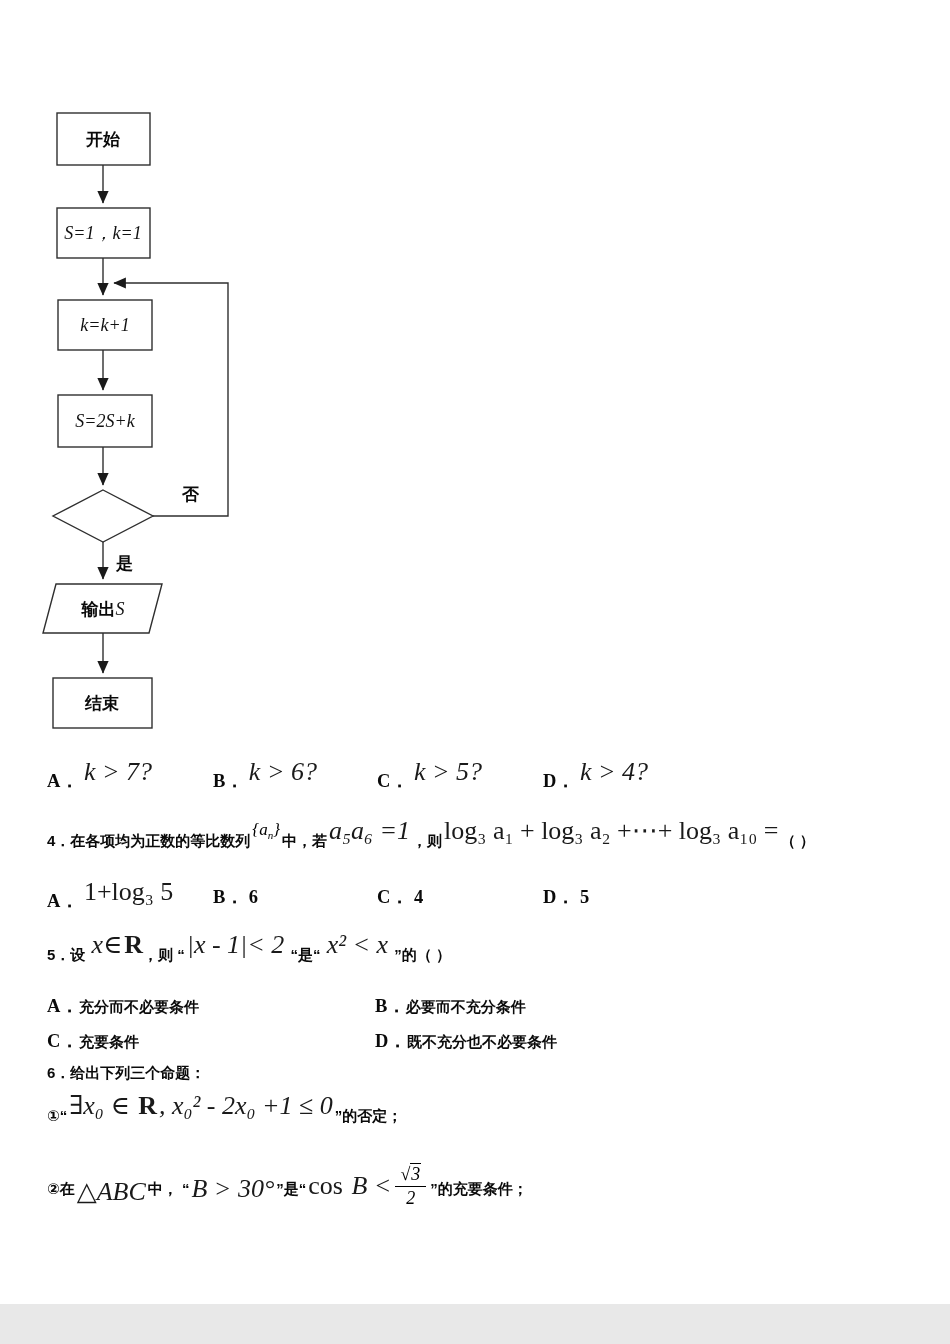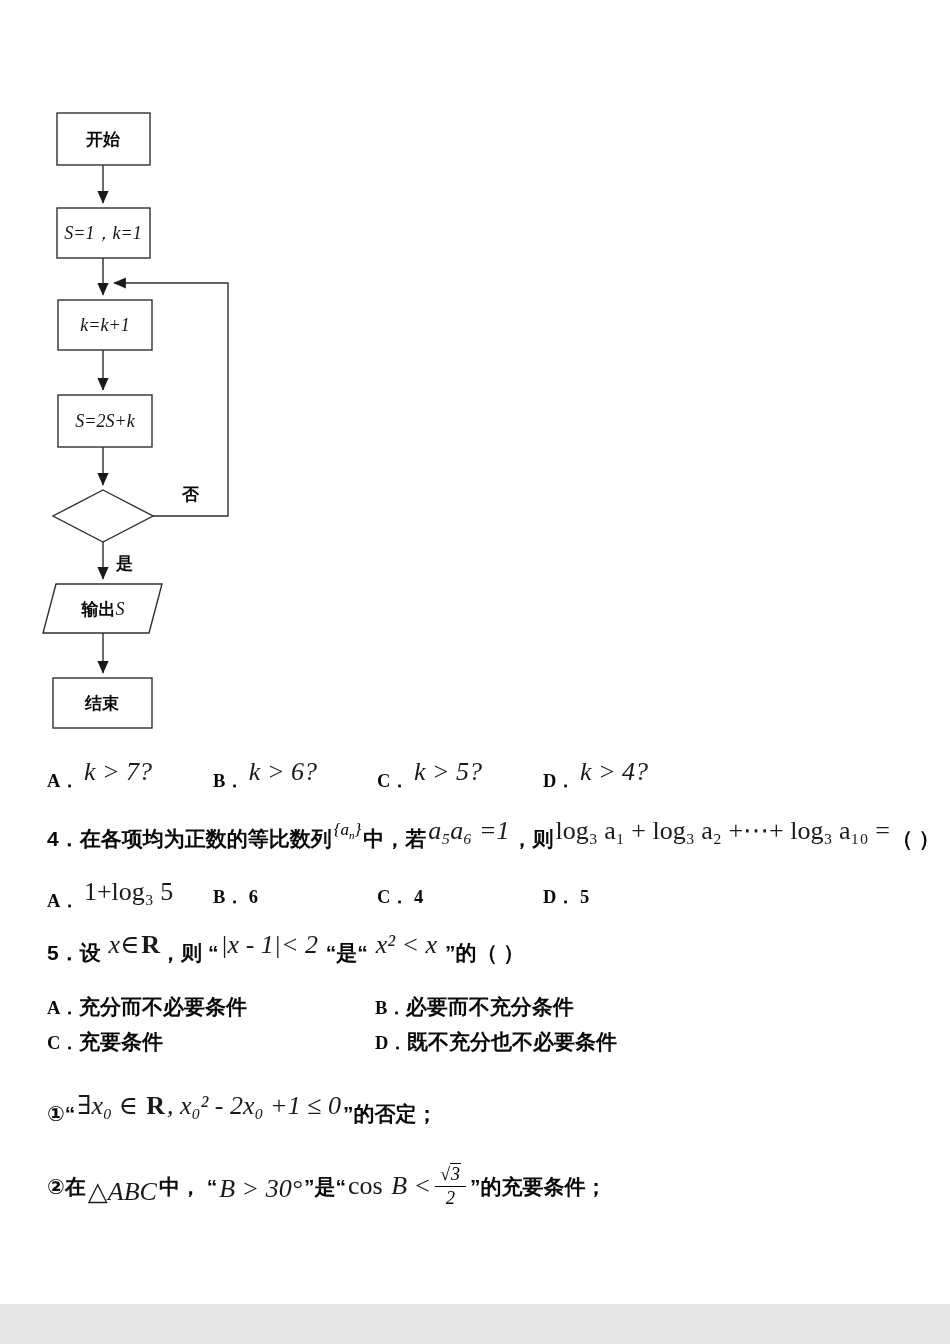--- a/index.html
+++ b/index.html
@@ -1,17 +1,17 @@
 <!DOCTYPE html>
 <html><head>
 <meta charset="utf-8">
 <style>
   html,body{margin:0;padding:0;background:#e8e8e8;}
   .page{position:relative;width:950px;height:1304px;background:#ffffff;overflow:hidden;color:#000;}
-  .cn{font-family:"Liberation Sans","DejaVu Sans",sans-serif;font-weight:bold;font-size:21px;color:#0a0a0a;}
+  .cn{font-family:"Liberation Sans","DejaVu Sans",sans-serif;font-weight:bold;font-size:15px;color:#0a0a0a;}
   .lab{font-family:"Liberation Serif","DejaVu Serif",serif;font-weight:bold;font-size:18.5px;color:#0a0a0a;}
   .m{font-family:"Liberation Serif","DejaVu Serif",serif;font-style:italic;font-size:26px;color:#1a1a1a;margin:0 2px;}
   .m.roman{font-style:normal;}
   .m.mR{font-style:normal;font-weight:bold;margin:0;}
   .qline{position:absolute;white-space:nowrap;line-height:44px;}
   .qhead{position:absolute;white-space:nowrap;line-height:36px;}
   .frline{line-height:68px;}
   .raise{position:relative;top:-7px;}
   .low{position:relative;top:6px;}
   .low2{position:relative;top:3px;font-family:Liberation Serif, serif;}
@@ -119,20 +119,23 @@
   <span class="opt-item" style="left:375px;top:993px">
     <span class="lab">B．</span><span class="cn">必要而不充分条件</span>
   </span>
   <span class="opt-item" style="left:47px;top:1028px">
     <span class="lab">C．</span><span class="cn">充要条件</span>
   </span>
   <span class="opt-item" style="left:375px;top:1028px">
     <span class="lab">D．</span><span class="cn">既不充分也不必要条件</span>
   </span>
 
+  <div class="qhead" style="left:47px;top:1055px">
+    <span class="cn">6．给出下列三个命题：</span>
+  </div>
 
   <div class="qline" style="left:47px;top:1090px;line-height:46px">
     <span class="cn">①“</span><span class="m raise">∃x₀ ∈ </span><span class="m mR raise">R</span><span class="m raise">, x₀² - 2x₀ +1 ≤ 0</span><span class="cn">”的否定；</span>
   </div>
 
   <div class="qline frline" style="left:47px;top:1152px">
     <span class="cn">②在</span><span class="m low">△ABC</span><span class="cn">中， “</span><span class="m low2">B &gt; 30°</span><span class="cn">”是“</span><span class="m roman">cos </span><span class="m" style="margin:0">B &lt;</span><span class="frac">
         <span class="num"><span class="radsign">√</span><span class="radicand">3</span></span>
         <span class="den">2</span>
       </span><span class="cn">”的充要条件；</span>

